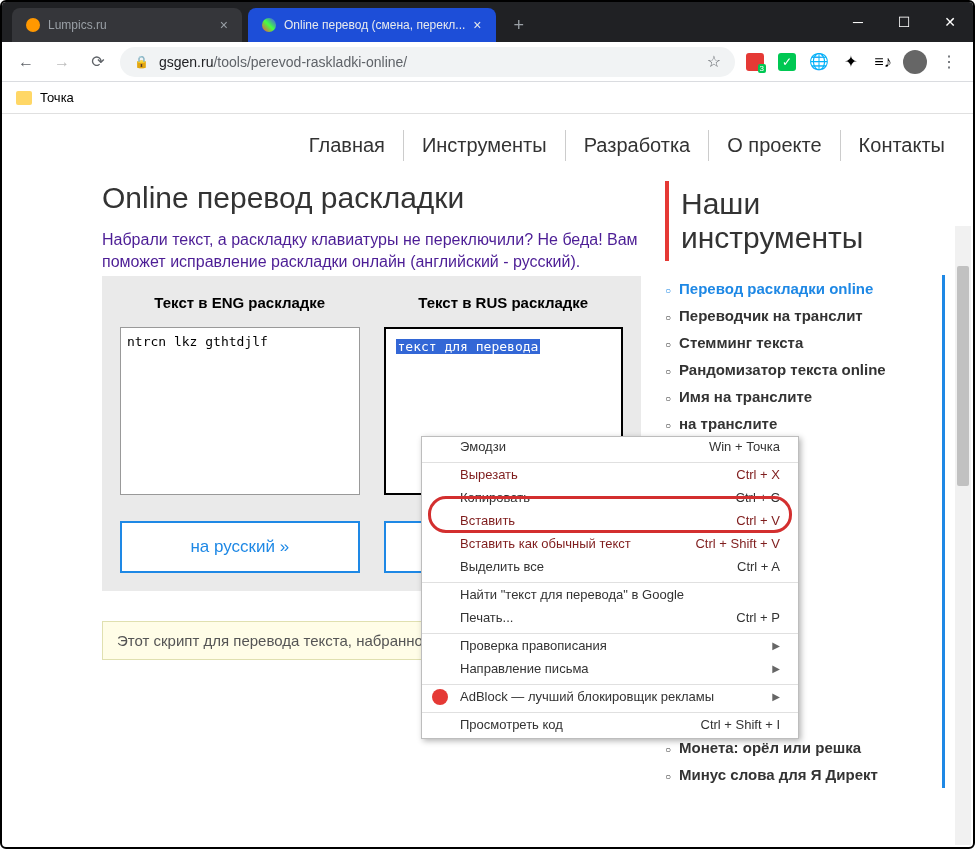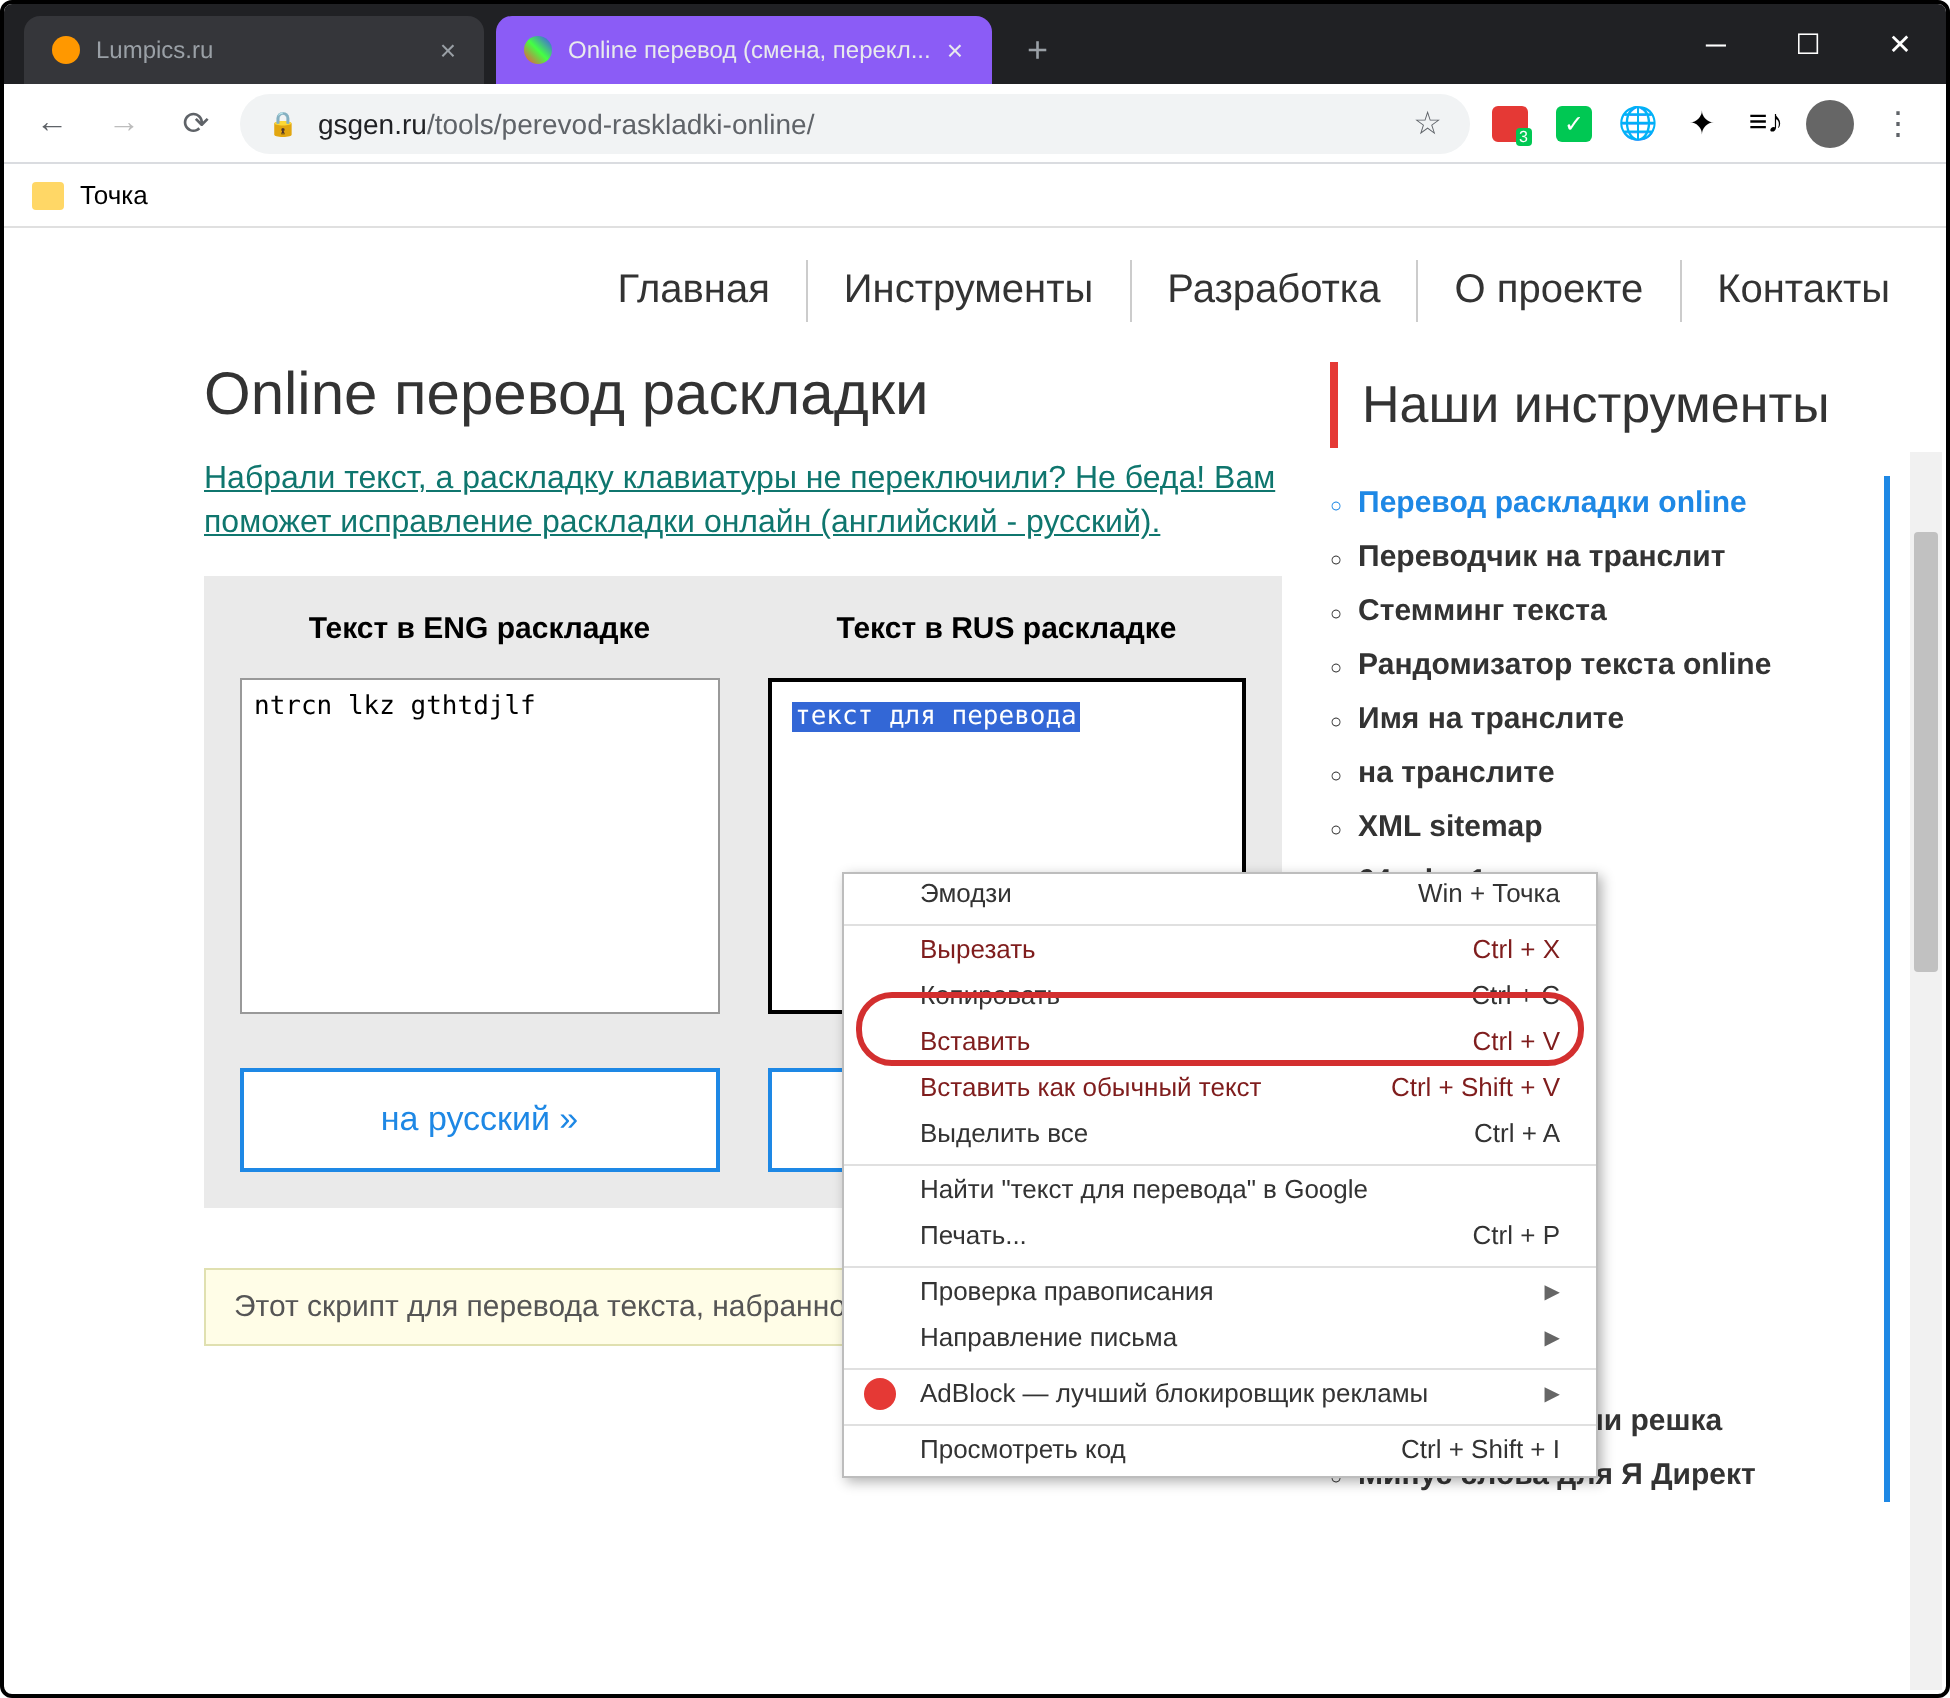--- a/index.html
+++ b/index.html
@@ -1,20 +1,20 @@
 <!DOCTYPE html>
 <html><head>
 <meta charset="utf-8">
 <style>
 * { margin: 0; padding: 0; box-sizing: border-box; }
 body { font-family: Arial, sans-serif; background: #fff; width: 975px; height: 849px; overflow: hidden; position: relative; border: 2px solid #000; border-radius: 6px; }
 .titlebar { background: #202124; height: 40px; display: flex; align-items: flex-end; }
 .tabs { display: flex; flex: 1; align-items: flex-end; height: 100%; padding-left: 10px; }
 .tab { background: #35363a; color: #9aa0a6; padding: 8px 14px; border-radius: 8px 8px 0 0; display: flex; align-items: center; gap: 8px; font-size: 12px; margin-right: 6px; min-width: 230px; position: relative; height: 34px; }
-.tab.active { background: #8b5cf6; color: #e8eaed; }
+.tab.active { background: #1d4ed8; color: #e8eaed; }
 .tab-favicon { width: 14px; height: 14px; border-radius: 50%; flex-shrink: 0; }
 .tab-title { flex: 1; white-space: nowrap; overflow: hidden; text-overflow: ellipsis; }
 .tab-close { font-size: 14px; cursor: pointer; }
 .newtab { color: #9aa0a6; font-size: 18px; padding: 0 12px; height: 34px; display: flex; align-items: center; }
 .winctl { display: flex; }
 .winbtn { width: 46px; height: 40px; display: flex; align-items: center; justify-content: center; color: #fff; font-size: 14px; }
 .toolbar { background: #fff; height: 40px; display: flex; align-items: center; padding: 0 10px; gap: 8px; border-bottom: 1px solid #dadce0; }
 .navbtn { width: 28px; height: 28px; display: flex; align-items: center; justify-content: center; color: #5f6368; font-size: 16px; }
 .navbtn.disabled { color: #bdbdbd; }
 .addrbar { flex: 1; background: #f1f3f4; border-radius: 16px; height: 30px; display: flex; align-items: center; padding: 0 14px; gap: 10px; font-size: 14px; color: #5f6368; }
@@ -31,31 +31,31 @@
 .bkfolder { width: 16px; height: 14px; background: #ffd766; border-radius: 2px; }
 .content { display: flex; height: calc(100% - 112px); position: relative; }
 .page { flex: 1; overflow: hidden; padding: 0 28px 0 52px; }
 .topnav { display: flex; gap: 0; padding: 16px 0 20px; font-size: 20px; color: #333; justify-content: flex-end; }
 .topnav .nitem { padding: 4px 18px; border-right: 1px solid #ccc; }
 .topnav .nitem:last-child { border-right: none; padding-right: 0; }
 .main-cols { display: flex; gap: 24px; padding-left: 48px; }
 .leftcol { flex: 1; }
 .rightcol { width: 280px; }
 h1 { font-size: 30px; font-weight: normal; color: #333; margin-bottom: 14px; }
-.desc { font-size: 16px; color: #0f766e; line-height: 1.4; margin-bottom: 14px; text-decoration: underline; }
+.desc { font-size: 16px; color: #4c1d95; line-height: 1.4; margin-bottom: 2px; }
 .toolbox { background: #eaeaea; padding: 18px; }
 .tbrow { display: flex; gap: 24px; }
 .tbcol { flex: 1; }
 .tblabel { text-align: center; font-weight: bold; font-size: 15px; margin-bottom: 16px; }
 .ta { width: 100%; height: 168px; background: #fff; border: 1px solid #999; font-family: monospace; font-size: 13px; padding: 6px; resize: none; }
 .ta.sel { border: 2px solid #000; }
 .selected-text { background: #3367d6; color: #fff; padding: 0 2px; display: inline-block; margin: 4px; font-family: monospace; font-size: 13px; }
 .btnrow { display: flex; gap: 24px; margin-top: 22px; }
 .actbtn { flex: 1; background: #fff; border: 2px solid #1e88e5; color: #1e88e5; padding: 14px 0; font-size: 17px; text-align: center; }
-.sidebar-title { font-size: 26px; color: #333; padding: 6px 12px; border-left: 4px solid #e53935; margin-bottom: 14px; }
+.sidebar-title { font-size: 30px; color: #333; padding: 6px 12px; border-left: 4px solid #e53935; margin-bottom: 14px; }
 .toollist { list-style: none; border-right: 3px solid #1e88e5; padding-right: 8px; }
 .toollist li { padding: 5px 0 5px 0; color: #333; font-size: 15px; display: flex; align-items: baseline; gap: 8px; font-weight: bold; }
 .toollist li.active { color: #1e88e5; }
 .toollist li::before { content: '○'; font-size: 10px; }
 .bottombar { margin-top: 30px; background: #fffde7; border: 1px solid #e0e0b0; padding: 10px 14px; font-size: 15px; color: #555; }
 .ctxmenu { position: absolute; left: 419px; top: 434px; width: 378px; background: #fff; border: 1px solid #bdbdbd; box-shadow: 2px 2px 6px rgba(0,0,0,0.3); font-size: 13px; z-index: 100; }
 .ctxitem { display: flex; justify-content: space-between; align-items: center; padding: 2px 18px 6px 38px; color: #333; position: relative; }
 .ctxitem.disabled { color: #7f1d1d; }
 .ctxsep { border-top: 1px solid #e0e0e0; margin: 2px 0; }
 .ctxitem .arrow { font-size: 10px; color: #666; }

